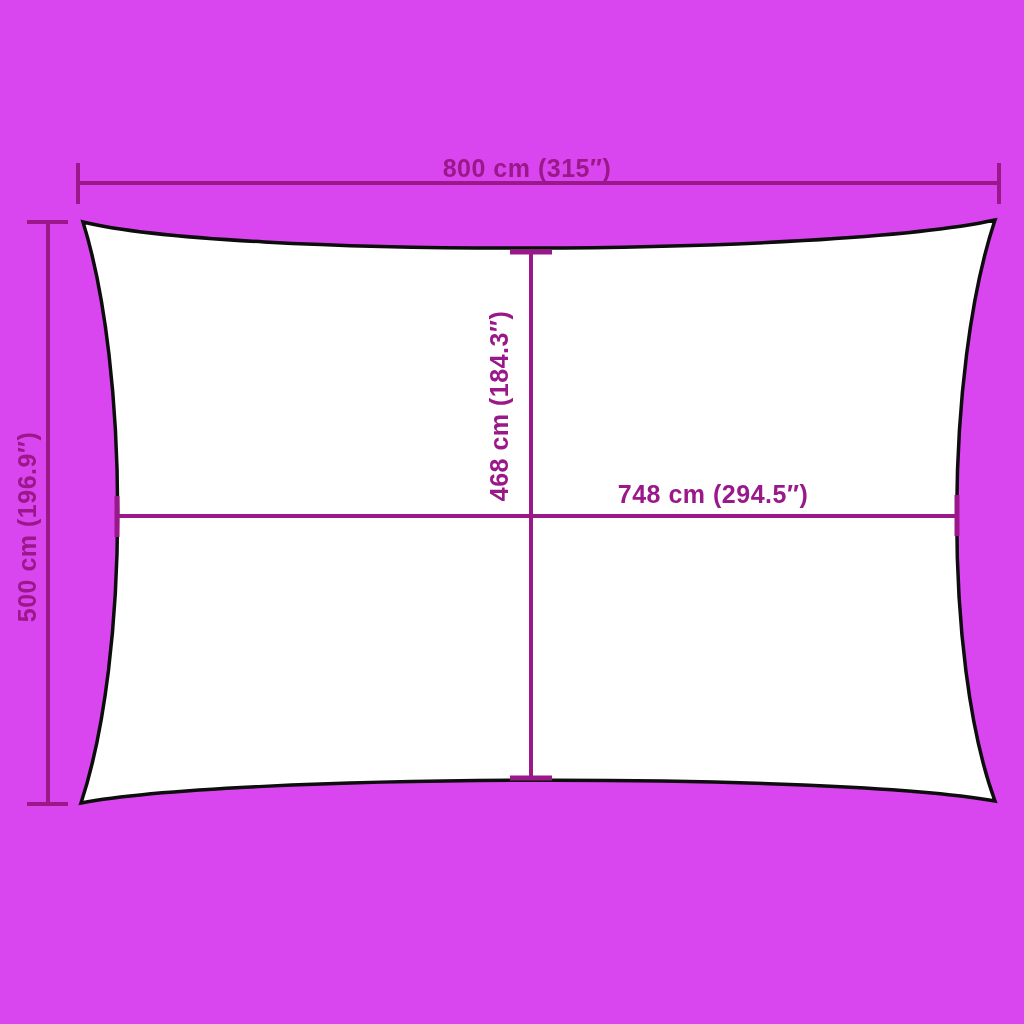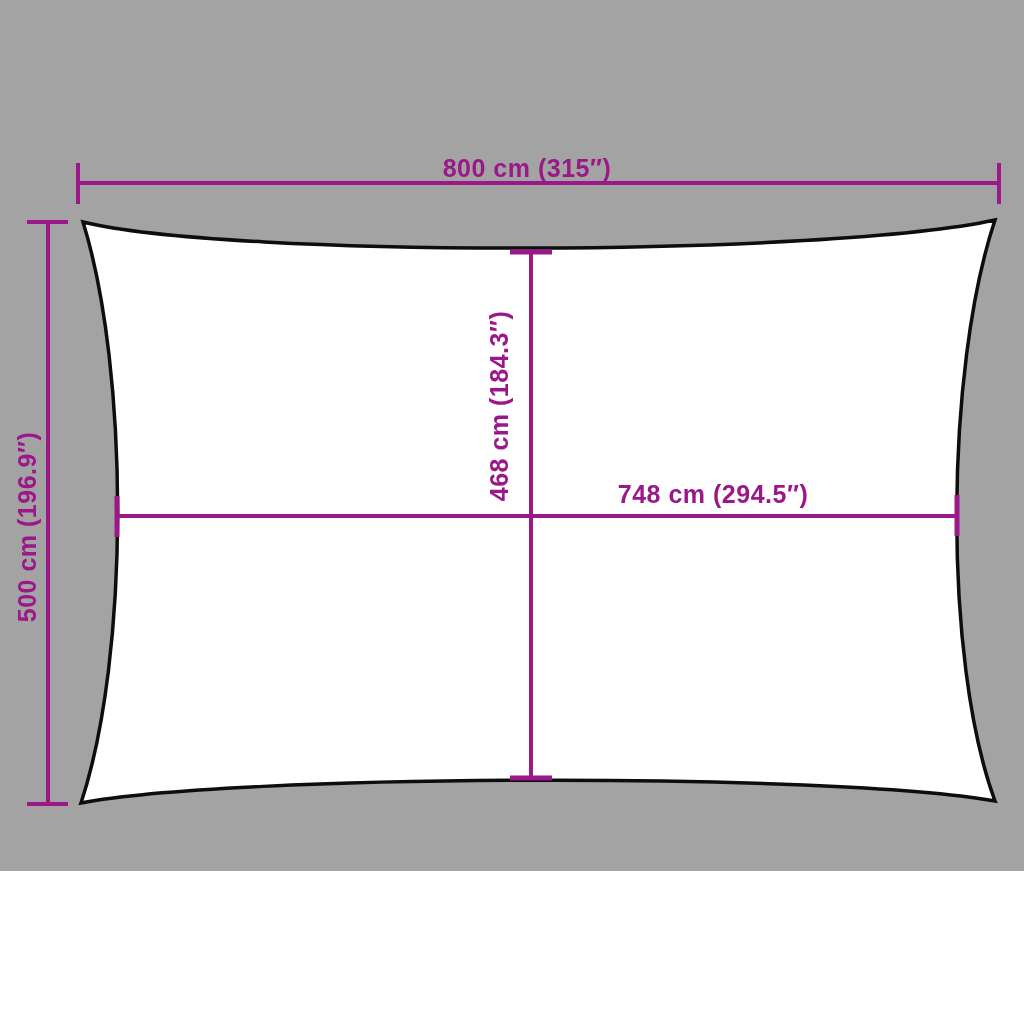--- a/index.html
+++ b/index.html
@@ -2,23 +2,23 @@
 <html><head>
 <meta charset="utf-8">
 <style>
   html, body {
     margin: 0;
     padding: 0;
     background: #ffffff;
   }
   .stage {
     width: 1024px;
-    height: 871px;
+    height: 1024px;
     position: relative;
-    background: #a3a3a3;
+    background: #d946ef;
     overflow: hidden;
   }
   svg { display: block; }
   .dim-label {
     font-family: "Liberation Sans", "DejaVu Sans", sans-serif;
     font-weight: 700;
     font-size: 25px;
     letter-spacing: 0.5px;
   }
 </style>

